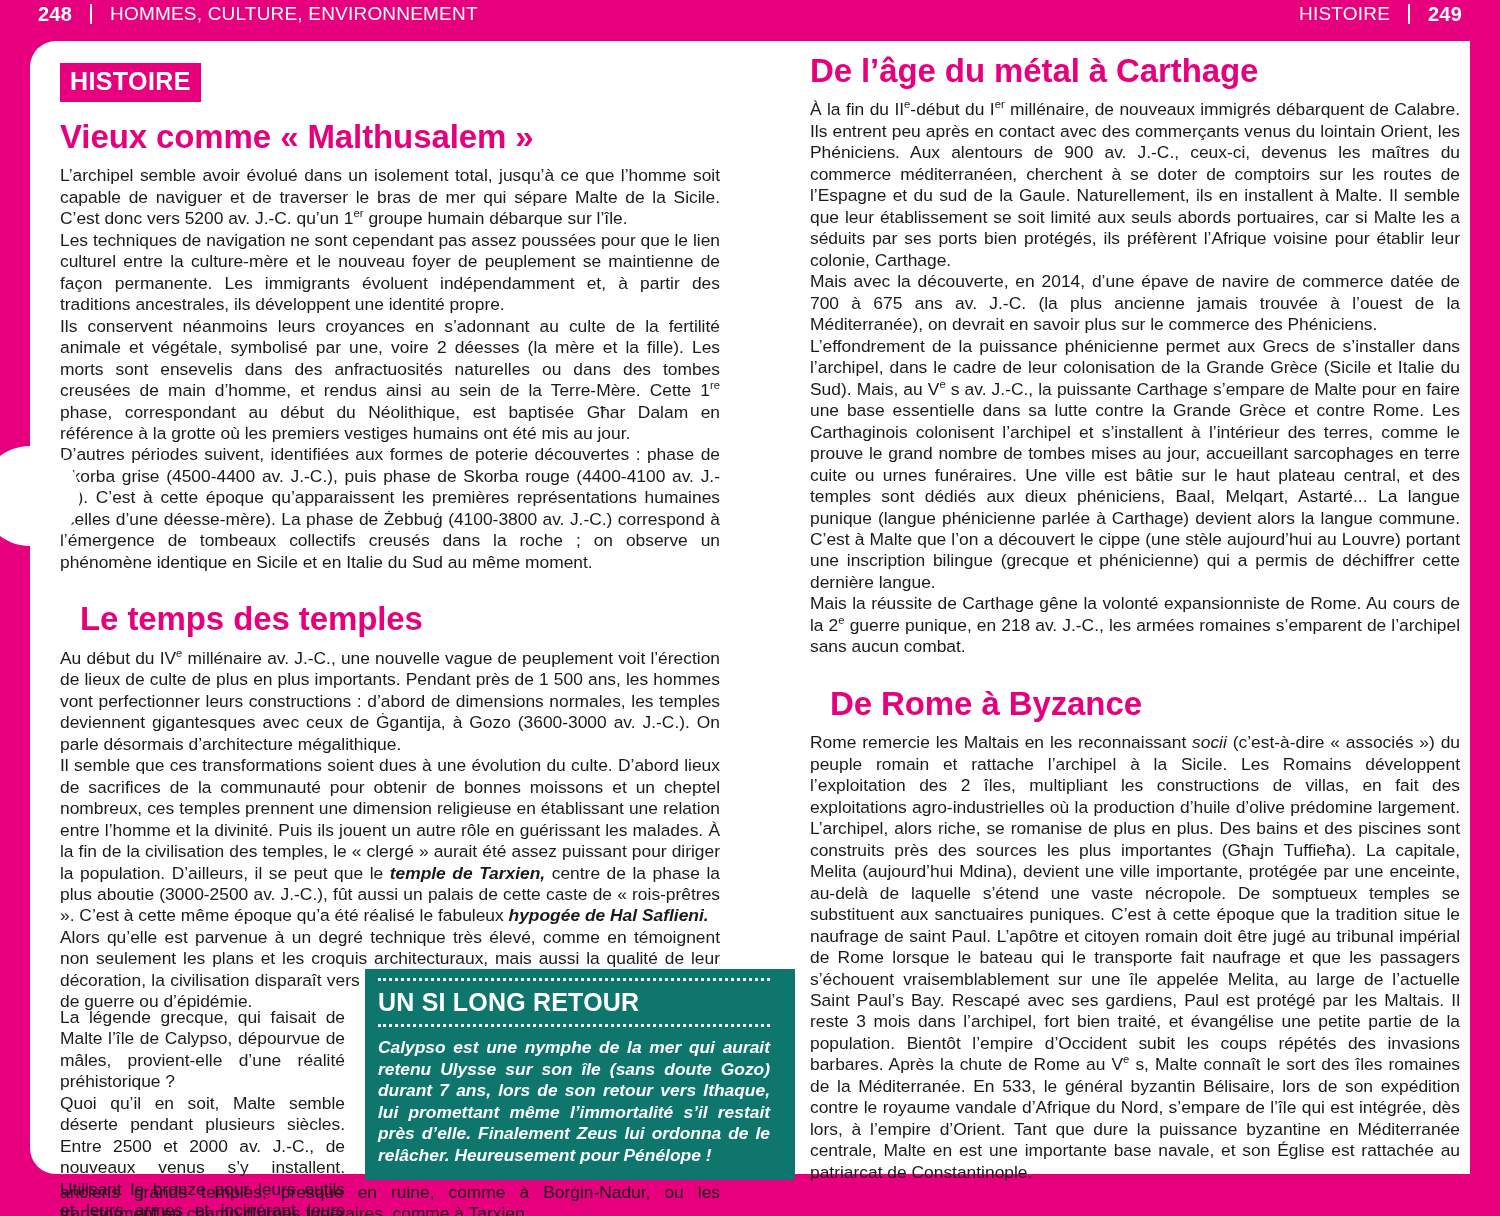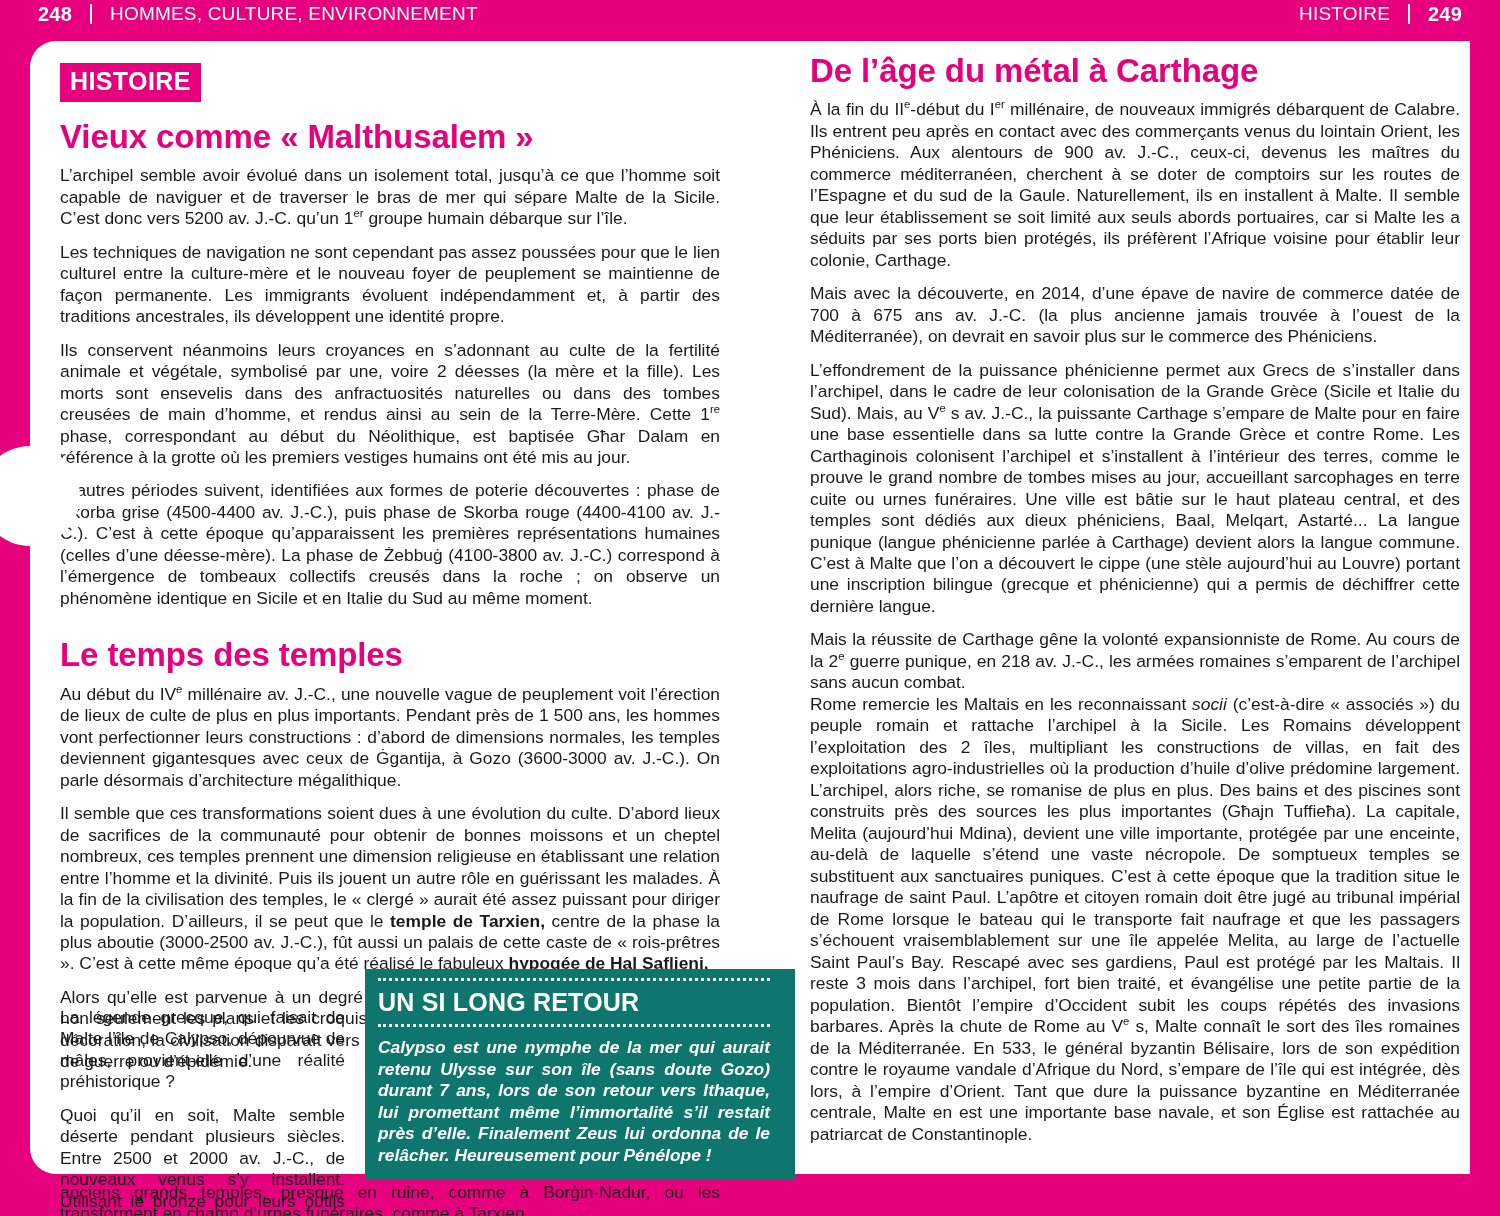--- a/index.html
+++ b/index.html
@@ -93,32 +93,32 @@
     margin-bottom: 17px;
   }
   h2.sub {
     margin: 0 0 10px 0;
     font-size: 33px;
     font-weight: bold;
     color: #e6007e;
     letter-spacing: -0.1px;
     line-height: 1.1;
   }
-  h2.sub.spaced { margin-top: 28px; }
+  h2.sub.spaced { margin-top: 28px; margin-left: 20px; }
 
   p.body {
     margin: 0;
     text-align: justify;
   }
-  p.body + p.body { margin-top: 12px; }
+  p.body + p.body { margin-top: 0; }
   .flow { margin: 0; }
   .flow p { margin: 0; }
 
   i.it { font-style: italic; margin-top: 36px; }
-  b.bi { font-weight: bold; }
+  b.bi { font-style: italic; font-weight: bold; }
   sup { font-size: 0.65em; vertical-align: super; line-height: 0; }
 
   
   .callout-wrap {
     position: absolute;
     left: 335px;
     top: 928px;
     width: 366px;
   }
   .callout-shadow {
@@ -237,20 +237,21 @@
 
     <h2 class="sub">De l’âge du métal à Carthage</h2>
 
     <div class="flow">
       <p class="body">À la fin du II<sup>e</sup>-début du I<sup>er</sup> millénaire, de nouveaux immigrés débarquent de Calabre. Ils entrent peu après en contact avec des commerçants venus du lointain Orient, les Phéniciens. Aux alentours de 900 av. J.-C., ceux-ci, devenus les maîtres du commerce méditerranéen, cherchent à se doter de comptoirs sur les routes de l’Espagne et du sud de la Gaule. Naturellement, ils en installent à Malte. Il semble que leur établissement se soit limité aux seuls abords portuaires, car si Malte les a séduits par ses ports bien protégés, ils préfèrent l’Afrique voisine pour établir leur colonie, Carthage.</p>
       <p class="body">Mais avec la découverte, en 2014, d’une épave de navire de commerce datée de 700 à 675 ans av. J.-C. (la plus ancienne jamais trouvée à l’ouest de la Méditerranée), on devrait en savoir plus sur le commerce des Phéniciens.</p>
       <p class="body">L’effondrement de la puissance phénicienne permet aux Grecs de s’installer dans l’archipel, dans le cadre de leur colonisation de la Grande Grèce (Sicile et Italie du Sud). Mais, au V<sup>e</sup> s av. J.-C., la puissante Carthage s’empare de Malte pour en faire une base essentielle dans sa lutte contre la Grande Grèce et contre Rome. Les Carthaginois colonisent l’archipel et s’installent à l’intérieur des terres, comme le prouve le grand nombre de tombes mises au jour, accueillant sarcophages en terre cuite ou urnes funéraires. Une ville est bâtie sur le haut plateau central, et des temples sont dédiés aux dieux phéniciens, Baal, Melqart, Astarté... La langue punique (langue phénicienne parlée à Carthage) devient alors la langue commune. C’est à Malte que l’on a découvert le cippe (une stèle aujourd’hui au Louvre) portant une inscription bilingue (grecque et phénicienne) qui a permis de déchiffrer cette dernière langue.</p>
       <p class="body">Mais la réussite de Carthage gêne la volonté expansionniste de Rome. Au cours de la 2<sup>e</sup> guerre punique, en 218 av. J.-C., les armées romaines s’emparent de l’archipel sans aucun combat.</p>
     </div>
 
+    <h2 class="sub spaced">De Rome à Byzance</h2>
 
     <div class="flow">
       <p class="body"><span>Rome remercie les Maltais en les reconnaissant </span><i class="it">socii</i><span> (c’est-à-dire « associés ») du peuple romain et rattache l’archipel à la Sicile. Les Romains développent l’exploitation des 2 îles, multipliant les constructions de villas, en fait des exploitations agro-industrielles où la production d’huile d’olive prédomine largement. L’archipel, alors riche, se romanise de plus en plus. Des bains et des piscines sont construits près des sources les plus importantes (Għajn Tuffieħa). La capitale, Melita (aujourd’hui Mdina), devient une ville importante, protégée par une enceinte, au-delà de laquelle s’étend une vaste nécropole. De somptueux temples se substituent aux sanctuaires puniques. C’est à cette époque que la tradition situe le naufrage de saint Paul. L’apôtre et citoyen romain doit être jugé au tribunal impérial de Rome lorsque le bateau qui le transporte fait naufrage et que les passagers s’échouent vraisemblablement sur une île appelée Melita, au large de l’actuelle Saint Paul’s Bay. Rescapé avec ses gardiens, Paul est protégé par les Maltais. Il reste 3 mois dans l’archipel, fort bien traité, et évangélise une petite partie de la population. Bientôt l’empire d’Occident subit les coups répétés des invasions barbares. Après la chute de Rome au V<sup>e</sup> s, Malte connaît le sort des îles romaines de la Méditerranée. En 533, le général byzantin Bélisaire, lors de son expédition contre le royaume vandale d’Afrique du Nord, s’empare de l’île qui est intégrée, dès lors, à l’empire d’Orient. Tant que dure la puissance byzantine en Méditerranée centrale, Malte en est une importante base navale, et son Église est rattachée au patriarcat de Constantinople.</span></p>
     </div>
 
     <h2 class="sub spaced">La domination musulmane</h2>
 
   </div>
 
   <div class="spine-notch"></div>

